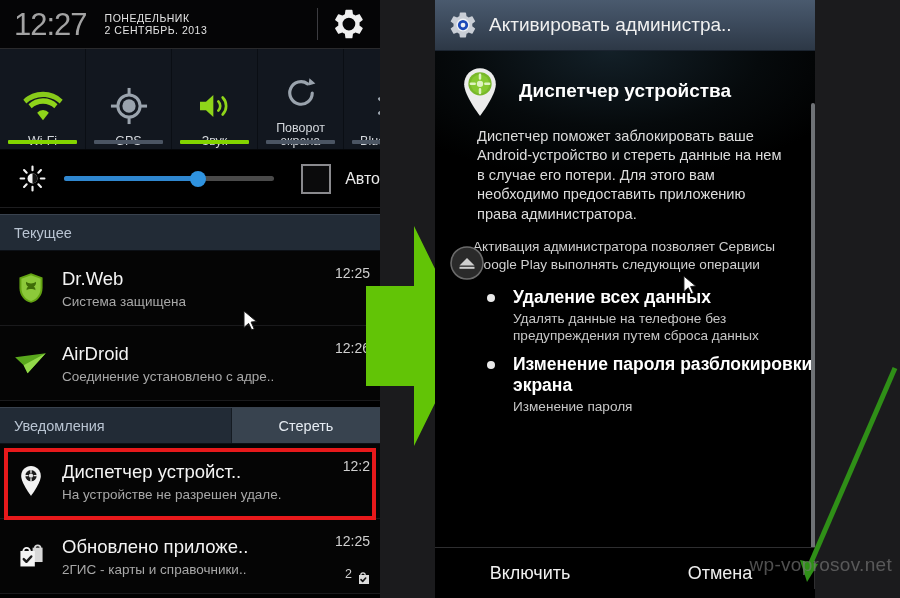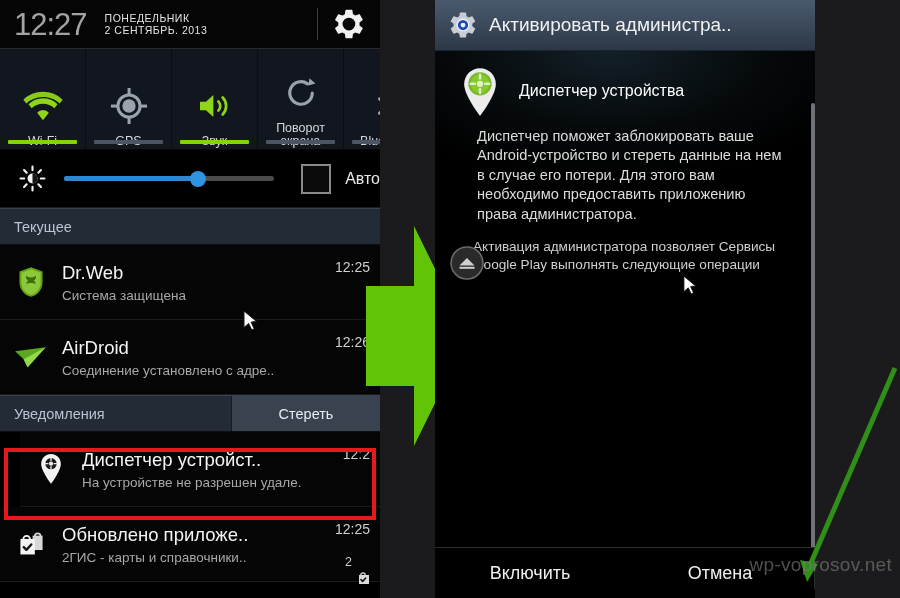--- a/index.html
+++ b/index.html
@@ -37,56 +37,56 @@
           border-bottom:1px solid #1d1d1f;justify-content:space-between;}
   .bright .sun{margin-left:18px;width:28px;height:28px;display:flex;align-items:center;justify-content:center;}
   .track{position:relative;margin-left:16px;width:210px;height:5px;background:#4a4a4a;border-radius:3px;}
   .track .fill{position:absolute;left:0;top:0;height:5px;width:133px;background:#2f87d0;border-radius:3px;}
   .track .knob{position:absolute;left:126px;top:-5.5px;width:16px;height:16px;border-radius:50%;background:#2f93e0;}
   .chk{margin-left:24px;width:26px;height:26px;border:2px solid #8a8a8e;background:#0b0b0c;}
   .auto{margin-left:12px;font-size:16px;color:#e8e8e8;}
 
   
   .sechead{position:relative;height:35px;background:#222b36;display:flex;align-items:center;
-           border-top:1px solid #39424e;border-bottom:1px solid #0c1016;}
+           border-top:1px solid #39424e;border-bottom:1px solid #0c1016;margin-top:6px;}
   .sechead .txt{margin-left:14px;font-size:14.5px;color:#b9c4d2;}
   .sechead.split{padding:0;}
   .sechead .clearbtn{position:absolute;right:0;top:0;bottom:0;width:148px;background:#38434f;
         display:flex;align-items:center;justify-content:center;font-size:14.5px;color:#e6ecf3;
         border-left:1px solid #151b22;}
 
   
   .notif{position:relative;height:74px;display:flex;align-items:center;
          border-bottom:1px solid #1a1a1c;background:#050505;}
   .notif .nico{width:62px;display:flex;align-items:center;justify-content:center;flex:0 0 62px;}
   .notif .ntxt{flex:1;min-width:0;padding-right:8px;}
   .notif .ntitle{font-size:18.5px;color:#f4f4f4;white-space:nowrap;overflow:hidden;line-height:1.25;}
   .notif .nsub{font-size:13.5px;color:#a8a8a8;white-space:nowrap;overflow:hidden;margin-top:4px;}
   .notif .ntime{position:absolute;right:10px;top:14px;font-size:14px;color:#cfcfcf;}
   .notif .ncount{position:absolute;right:28px;bottom:12px;font-size:12.5px;color:#cfcfcf;}
-  .notif.highlighted{outline:none;margin-left:20px;}
+  .notif.highlighted{outline:none;}
   .redbox{position:absolute;left:4px;width:372px;height:72px;border:4px solid #e8191b;box-sizing:border-box;pointer-events:none;}
 
   
   .bigarrow{position:absolute;left:366px;top:226px;width:102px;height:220px;}
 
   
   .right-panel{position:absolute;left:435px;top:0;width:380px;height:598px;background:#000;overflow:hidden;}
   .rp-head{position:relative;height:50px;
            background:linear-gradient(180deg,#4a5a6e 0%,#3c4a5c 48%,#2d3846 100%);
            border-bottom:1px solid #1b2430;display:flex;align-items:center;}
   .rp-head .hico{margin-left:13px;width:30px;height:30px;}
   .rp-head .htitle{margin-left:11px;font-size:19px;color:#f0f0f0;white-space:nowrap;overflow:hidden;}
 
   .rp-body{position:relative;height:498px;
            background:radial-gradient(ellipse 260px 130px at 46% 0%,#132028 0%,#060a0c 58%,#000 100%);
            overflow:hidden;}
   .dm-row{display:flex;align-items:center;padding:16px 0 6px 24px;}
   .dm-row .pin{width:42px;height:48px;flex:0 0 42px;}
-  .dm-row .dmtitle{margin-left:18px;font-size:16px;color:#fff;font-weight:normal;}
+  .dm-row .dmtitle{margin-left:18px;font-size:19px;color:#fff;font-weight:bold;}
 
   .desc{margin:6px 28px 0 42px;font-size:14.6px;color:#dcdcdc;line-height:1.33;}
   .collapse{position:absolute;left:12px;top:192px;width:40px;height:40px;}
 
   .subdesc{margin:14px 20px 0 38px;font-size:13.6px;color:#cfcfcf;line-height:1.30;}
 
   .bullets{margin:14px 0 0 0;padding:0;list-style:none;}
   .bullets li{position:relative;padding-left:78px;margin-bottom:10px;}
   .bullets li .dot{position:absolute;left:52px;top:7px;width:8px;height:8px;border-radius:50%;background:#e9e9e9;}
   .bullets li .bt{font-size:17.5px;color:#fff;font-weight:bold;line-height:1.22;}
@@ -336,20 +336,32 @@
       <div class="collapse">
         <svg viewBox="0 0 40 40" width="40" height="40">
           <circle cx="20" cy="20" r="16" fill="#2a2a2a" stroke="#6a6a6a" stroke-width="1.6"></circle>
           <path d="M12.5 22.5L20 15l7.5 7.5z" fill="#cfcfcf"></path>
           <rect x="12.5" y="23.8" width="15" height="2" fill="#cfcfcf"></rect>
         </svg>
       </div>
 
       <div class="subdesc">Активация администратора позволяет Сервисы Google Play выполнять следующие операции</div>
 
+      <ul class="bullets">
+        <li>
+          <span class="dot"></span>
+          <div class="bt">Удаление всех данных</div>
+          <div class="bs">Удалять данные на телефоне без предупреждения путем сброса данных</div>
+        </li>
+        <li>
+          <span class="dot"></span>
+          <div class="bt">Изменение пароля разблокировки экрана</div>
+          <div class="bs">Изменение пароля</div>
+        </li>
+      </ul>
 
       <div class="rscroll"></div>
     </div>
 
     <div class="rp-foot">
       <div class="fbtn">Включить</div>
       <div class="fbtn left">Отмена</div>
     </div>
   </div>
 

